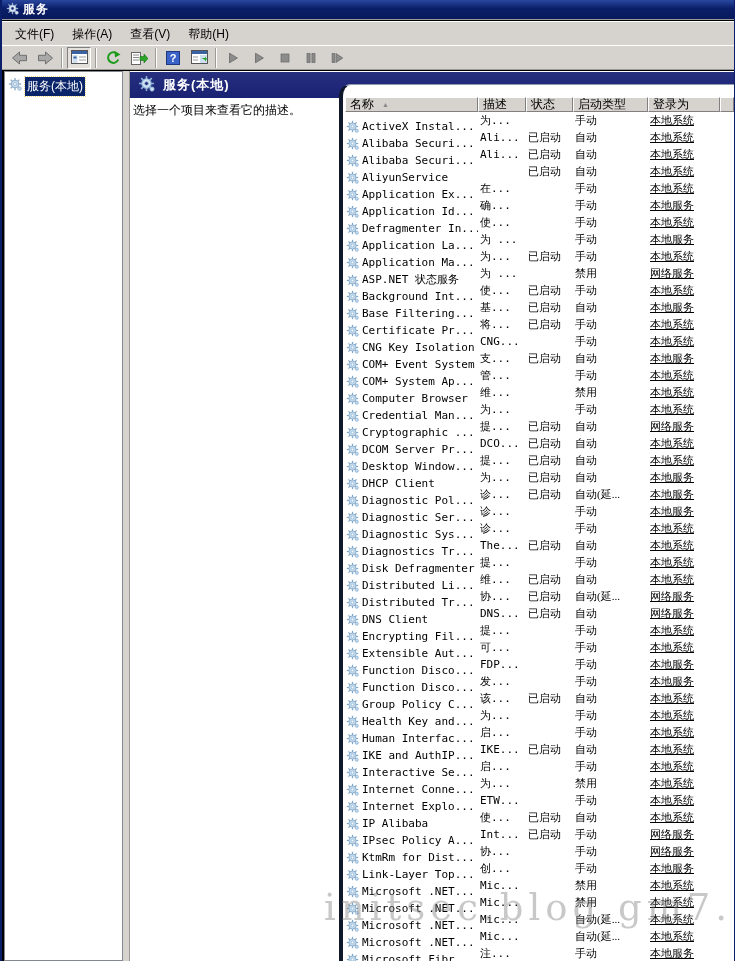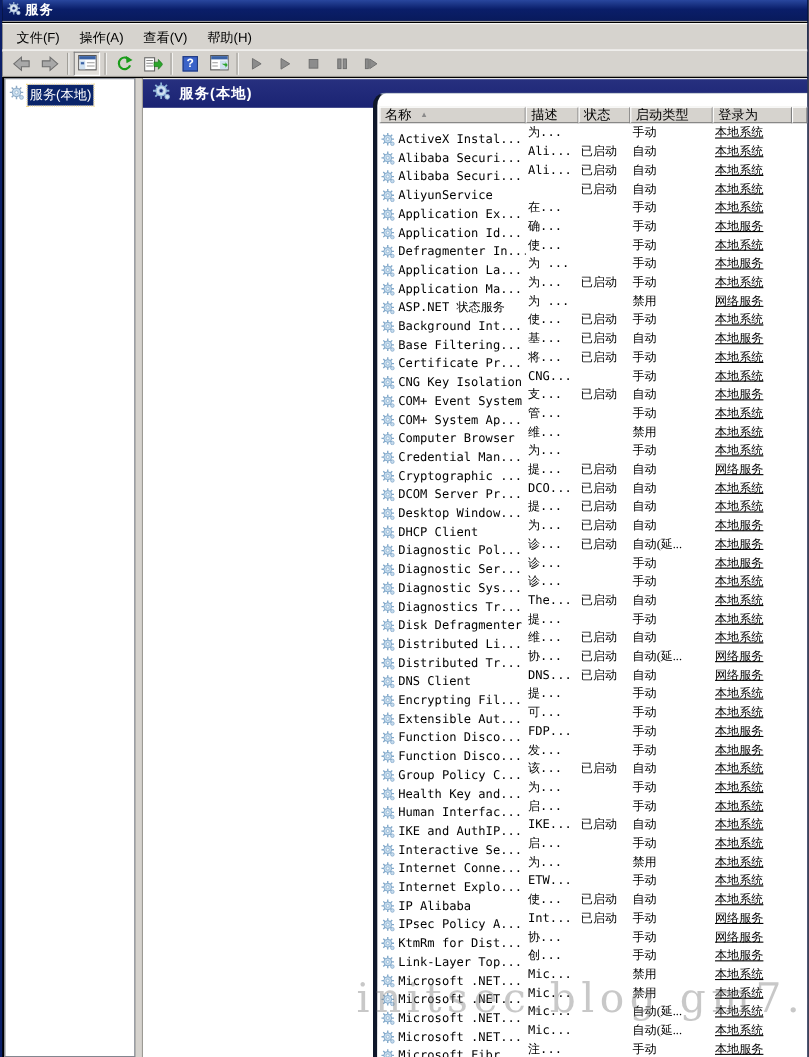--- a/index.html
+++ b/index.html
@@ -97,21 +97,21 @@
   .c-type  { width:75px; }
   .c-logon { width:72px; }
   .c-fill  { flex:1; }
 
   .tbl-rows { position:absolute; left:2px; top:27px; right:0; bottom:0; overflow:hidden; }
   .svc-row { display:flex; align-items:center; height:17px; white-space:nowrap; }
   .svc-row .cell {
     font-family:"DejaVu Sans Mono", monospace; font-size:11px; color:#000;
     overflow:hidden; white-space:nowrap; padding-left:2px;
   }
-  .svc-row .name-wrap { display:flex; align-items:center; width:133px; overflow:hidden;margin-top:12px; }
+  .svc-row .name-wrap { display:flex; align-items:flex-end; width:133px; overflow:hidden;margin-top:12px; }
   .svc-row .name-wrap svg { flex:none; margin:0 1px 0 1px; }
   .svc-row .cell.name { width:auto; }
   .svc-row .cell.desc { width:48px; }
   .svc-row .cell.stat { width:47px; }
   .svc-row .cell.type { width:75px;font-family:Liberation Serif, serif; }
   .svc-row .cell.logon{ width:72px;text-decoration:underline; }
 
   
   .watermark {
     position:absolute; left:322px; top:886px; z-index:9; pointer-events:none;
@@ -261,20 +261,21 @@
               <line x1="1" y1="8" x2="15" y2="8"></line>
               <line x1="3" y1="3" x2="13" y2="13"></line>
               <line x1="13" y1="3" x2="3" y2="13"></line>
             </g>
             <circle cx="8" cy="8" r="4.4" fill="#cfe0f0" stroke="#8fb4d8" stroke-width="1"></circle>
             <circle cx="8" cy="8" r="1.7" fill="#1a2373" stroke="#8fb4d8" stroke-width="0.7"></circle>
             <circle cx="13.2" cy="13.2" r="2" fill="#cfe0f0" stroke="#8fb4d8" stroke-width="0.8"></circle>
           </svg></span>
       <span class="band-title">服务(本地)</span>
     </div>
+    <div class="ext-hint">选择一个项目来查看它的描述。</div>
 
     <div class="list-panel">
       <div class="tbl-header" id="tbl-header">
           <div class="th c-name">
             <span>名称</span>
             <span class="sort-arrow">▲</span>
           </div>
           <div class="th c-desc">
             <span>描述</span>
           </div>

